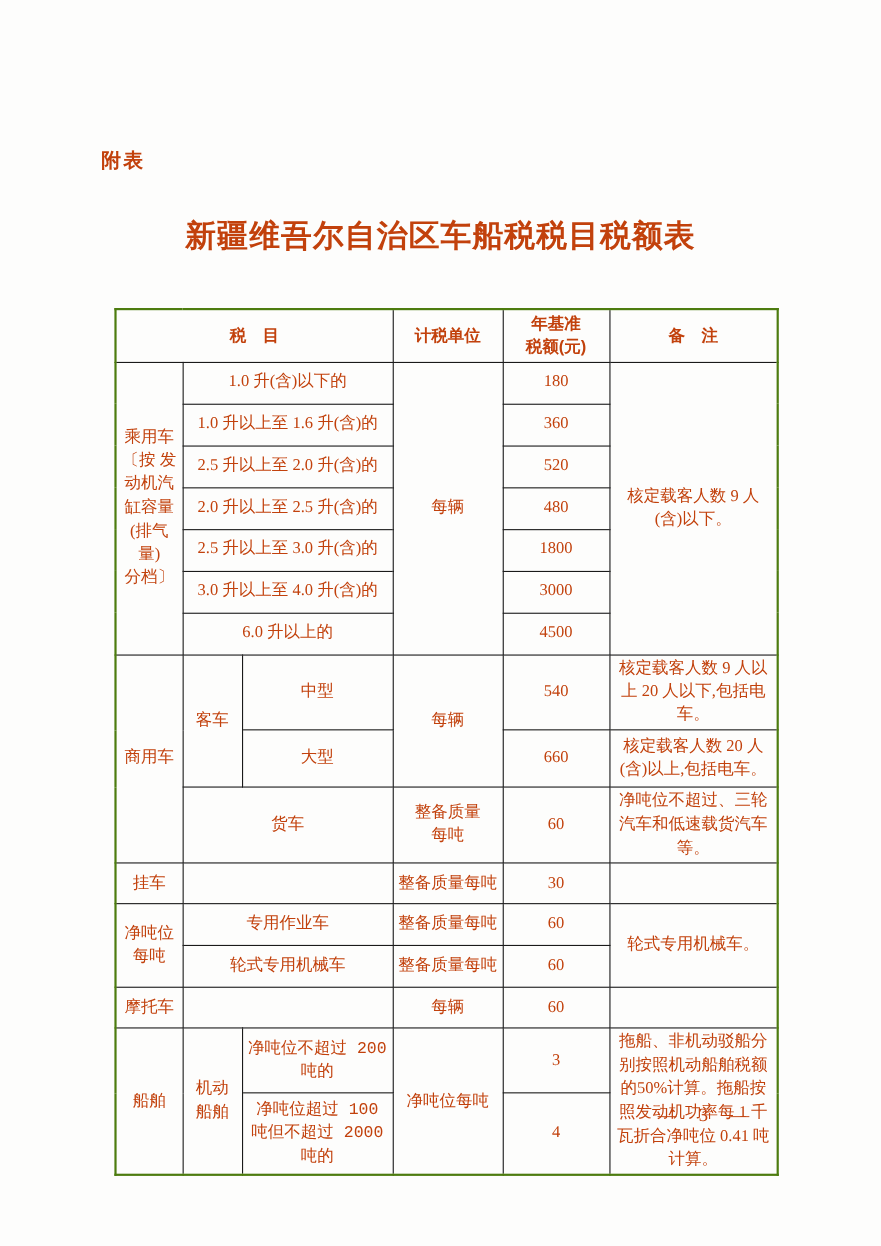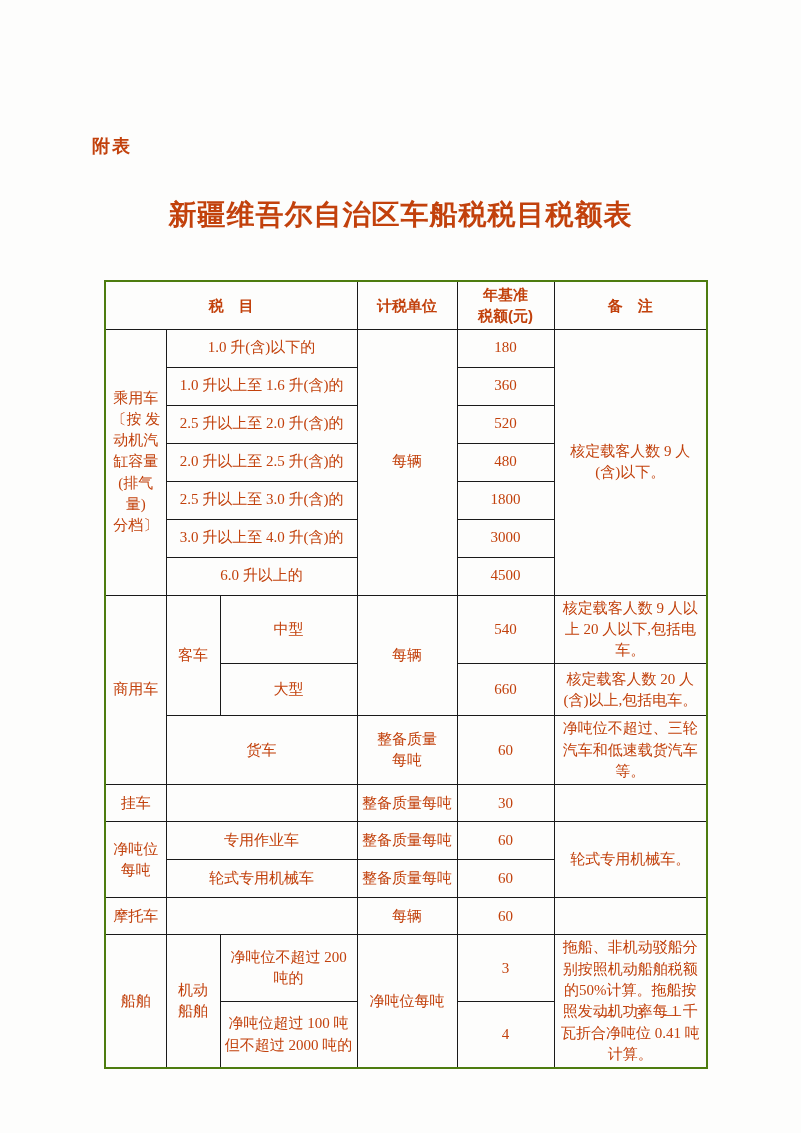--- a/index.html
+++ b/index.html
@@ -29,21 +29,21 @@
     text-align:center; vertical-align:middle;
     padding:2px 4px; line-height:1.42; overflow:hidden;
     white-space:pre-line;
   }
   .tax th {
     font-family:"Liberation Sans","DejaVu Sans",sans-serif;
     font-weight:bold;
   }
   .cat { padding:0 1px; font-size:14px; }
   .remark { text-align:left; padding:3px 5px; font-size:14px; line-height:1.5; }
-  .dleft { text-align:left; padding:3px 4px 3px 8px; }
+  .dleft { text-align:left; padding:3px 4px 3px 8px;font-family:Liberation Mono, monospace; }
   .num { font-size:15px; }
   .footer-page {
     position:absolute; left:598px; top:1004px; width:140px;
     font-size:17px; letter-spacing:5px; word-spacing:6px; text-align:left;
   }
 </style>
 </head>
 <body>
 
 <div class="page">

